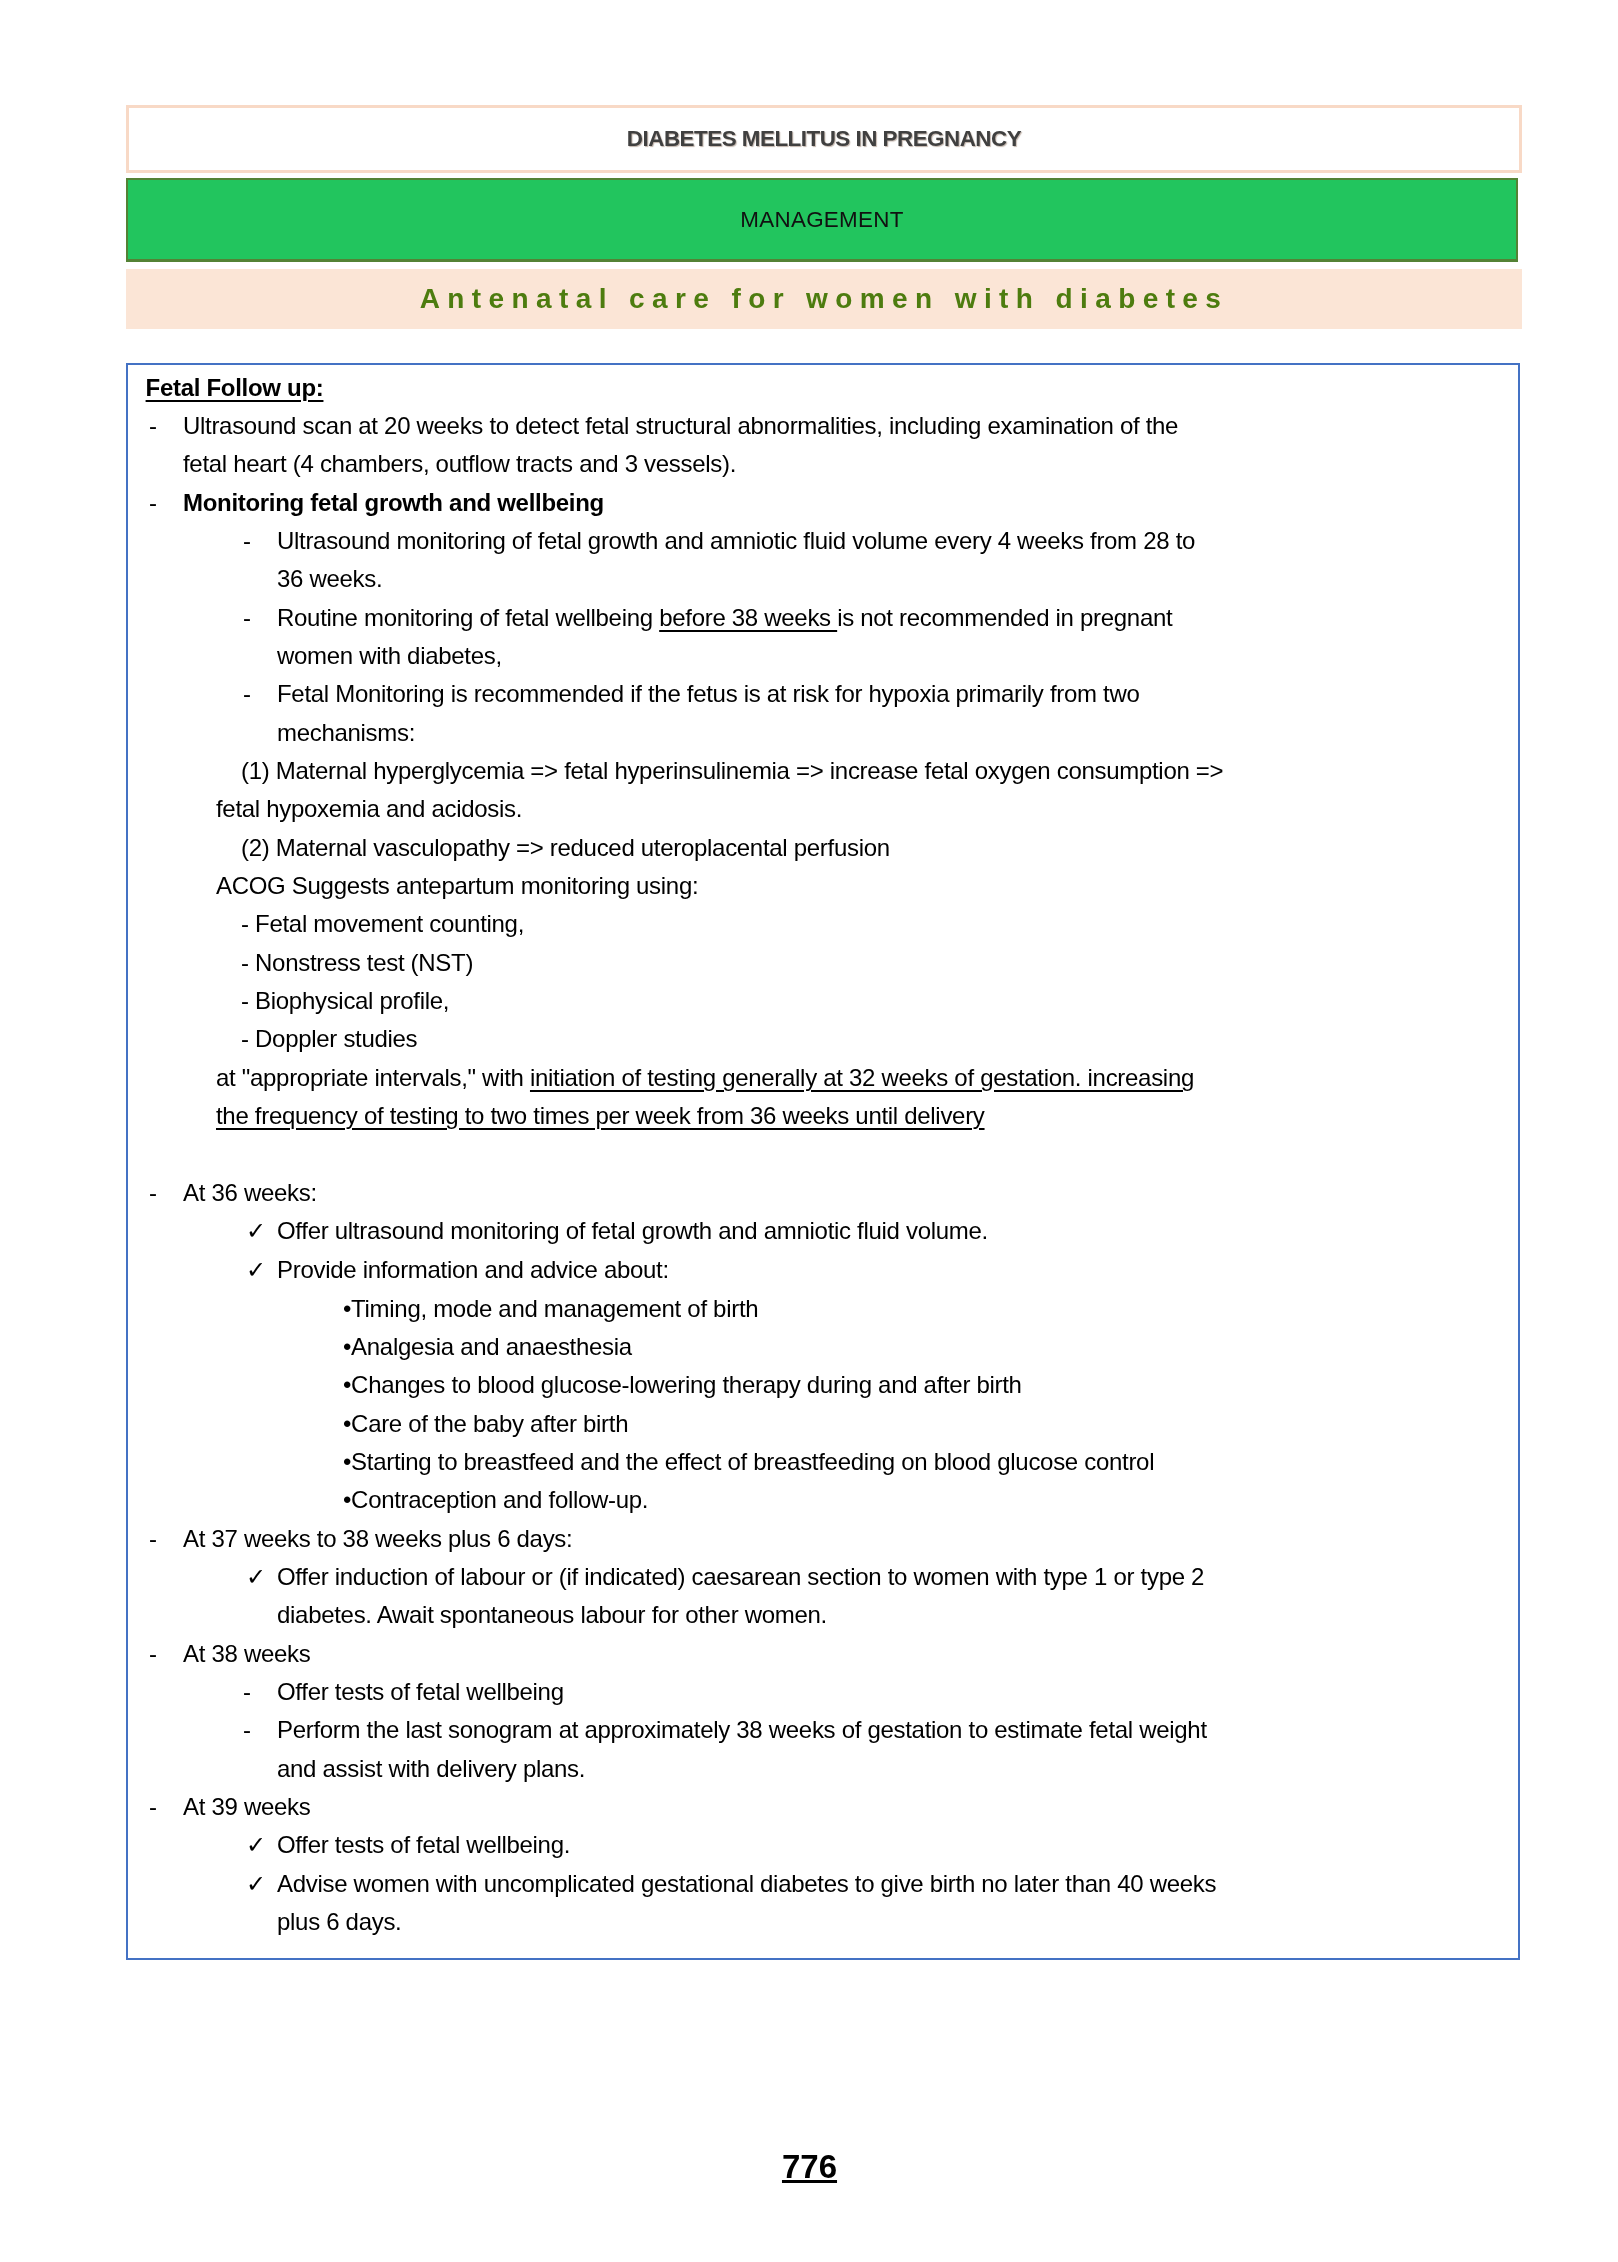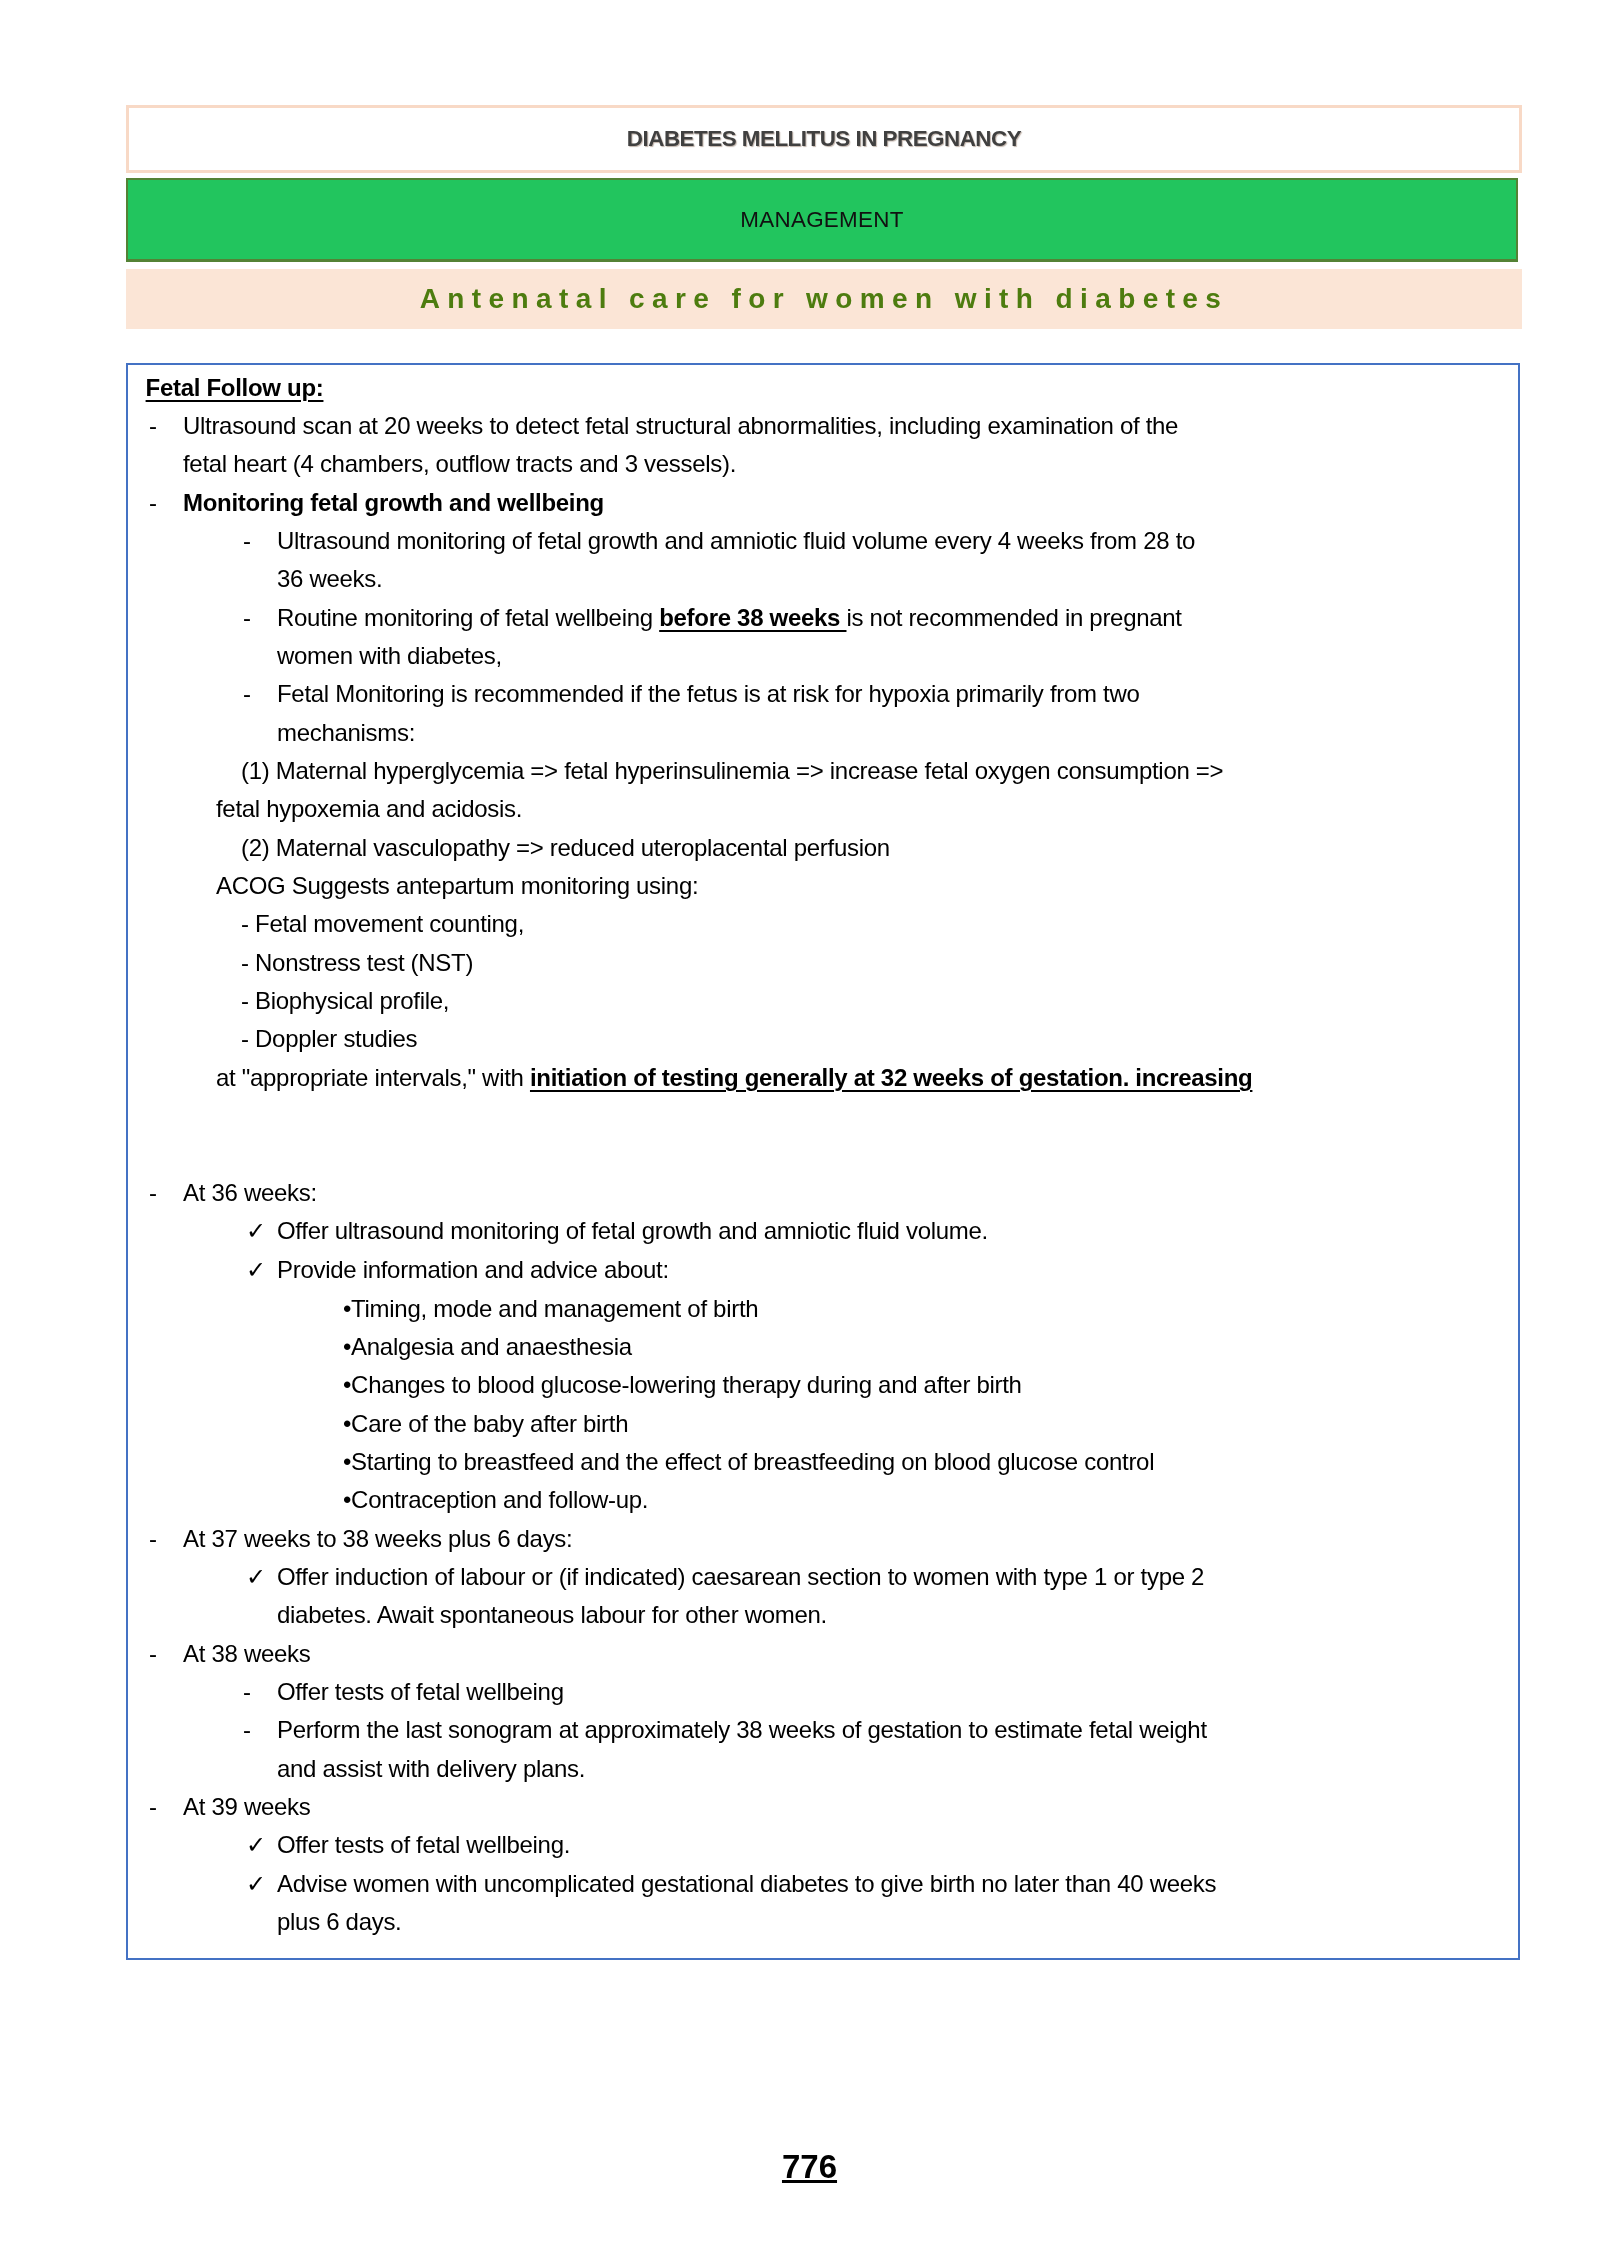--- a/index.html
+++ b/index.html
@@ -21,21 +21,21 @@
   .band { position: absolute; left: 126px; top: 269px; width: 1396px; height: 60px;
           background: #FBE5D6; display: flex; align-items: center; justify-content: center; }
   .band-text { font-weight: bold; font-size: 28px; color: #4d7c0f; letter-spacing: 7.4px; }
 
   .content-box { position: absolute; left: 126px; top: 331px; width: 1390px; height: 1593px;
                  border: 2.9px solid #4472C4; background: #fff; margin-top: 32px; }
 
   .line { position: absolute; left: 0; height: 38px; line-height: 38px; font-size: 24px;
           white-space: nowrap; letter-spacing: -0.3px; }
   .marker { position: absolute; top: 0; }
-  .u { text-decoration: underline; text-decoration-thickness: 2px; text-underline-offset: 3.9px; font-weight: bold; }
+  .u { text-decoration: underline; text-decoration-thickness: 2px; text-underline-offset: 3.9px; }
   .b { font-weight: bold; }
 
   .page-num { position: absolute; left: 0; width: 1619px; top: 2148px; text-align: center;
               font-weight: bold; font-size: 33px; font-family: "Liberation Sans", sans-serif; text-decoration: underline; }
 </style>
 </head>
 <body>
 
 <div class="title-box">
   <span class="title-text">DIABETES MELLITUS IN PREGNANCY</span>
@@ -89,20 +89,21 @@
   <div class="line" style="top:502px; left:88px;">ACOG Suggests antepartum monitoring using:</div>
 
   <div class="line" style="top:540px; left:113px;">- Fetal movement counting,</div>
   <div class="line" style="top:579px; left:113px;">- Nonstress test (NST)</div>
   <div class="line" style="top:617px; left:113px;">- Biophysical profile,</div>
   <div class="line" style="top:655px; left:113px;">- Doppler studies</div>
 
   <div class="line" style="top:694px; left:88px;">
     <span>at "appropriate intervals," with </span><span class="u">initiation of testing generally at 32 weeks of gestation. increasing</span>
   </div>
+  <div class="line u" style="top:732px; left:88px;">the frequency of testing to two times per week from 36 weeks until delivery</div>
 
   <div class="line" style="top:809px; left:55px;">
     <span class="marker" style="left:-34px;">-</span>
     <span>At 36 weeks:</span>
   </div>
   <div class="line" style="top:847px; left:149px;">
     <span class="marker" style="left:-31px;">✓</span>
     <span>Offer ultrasound monitoring of fetal growth and amniotic fluid volume.</span>
   </div>
   <div class="line" style="top:886px; left:149px;">

